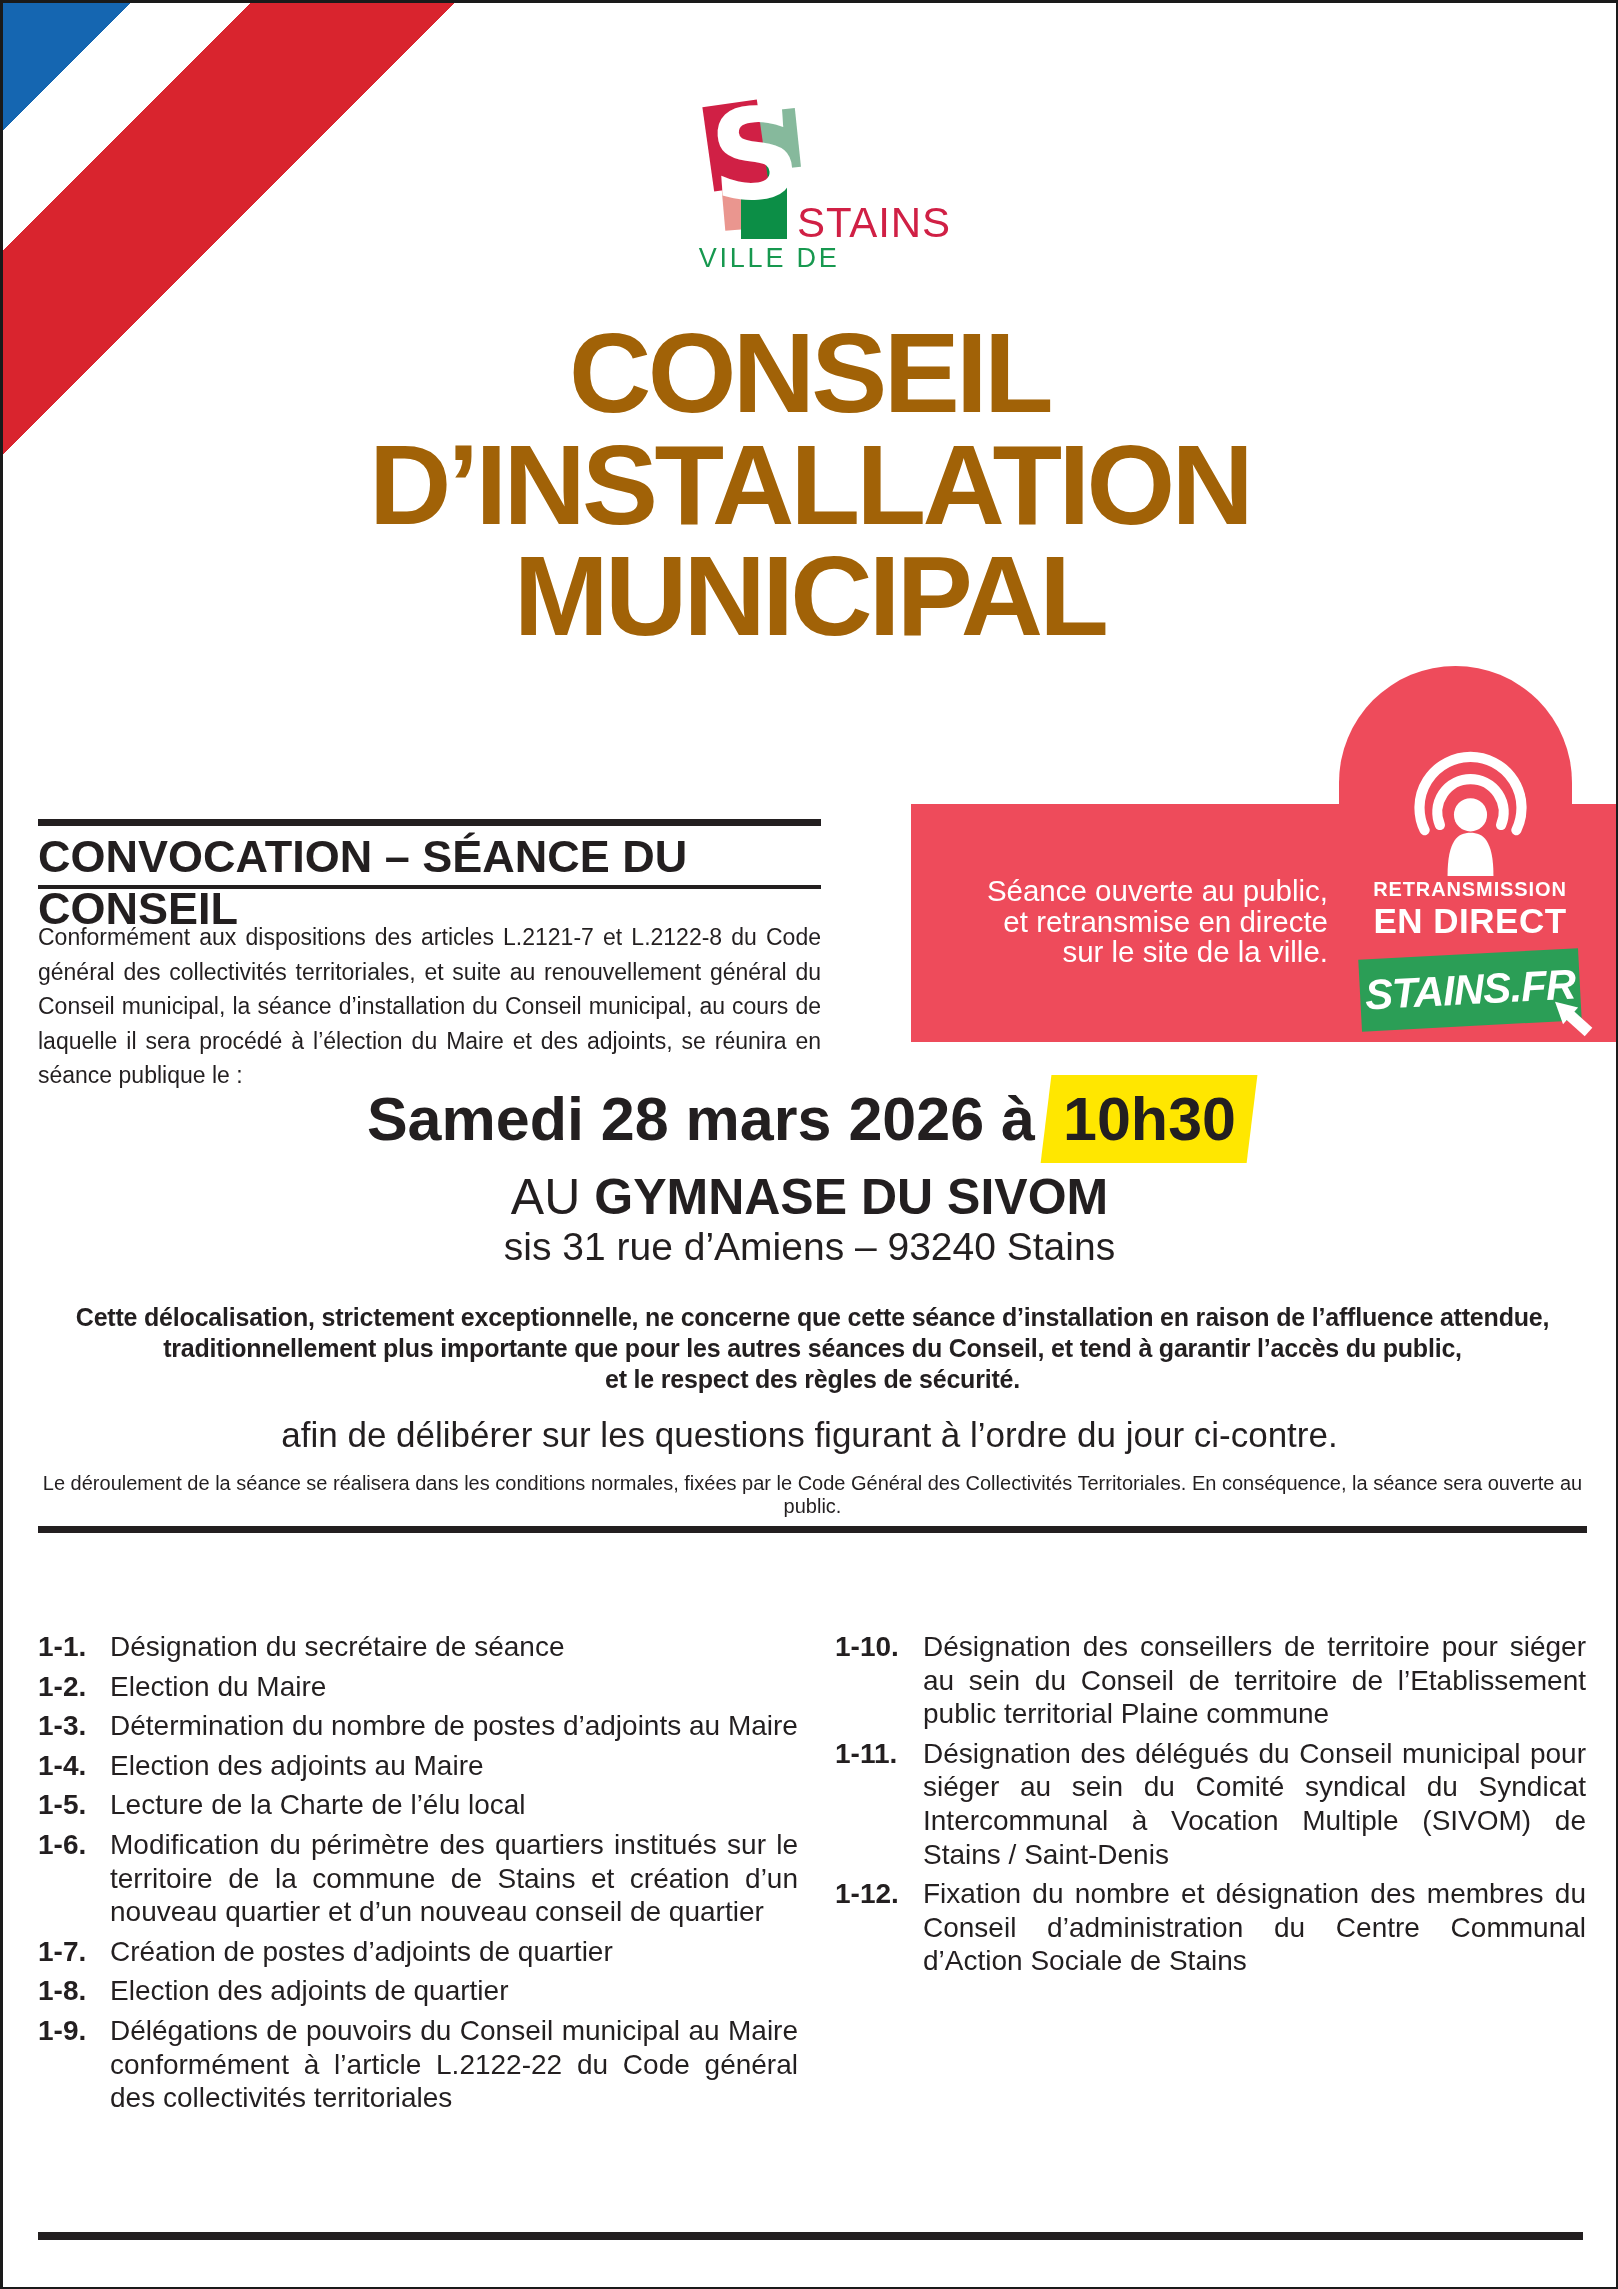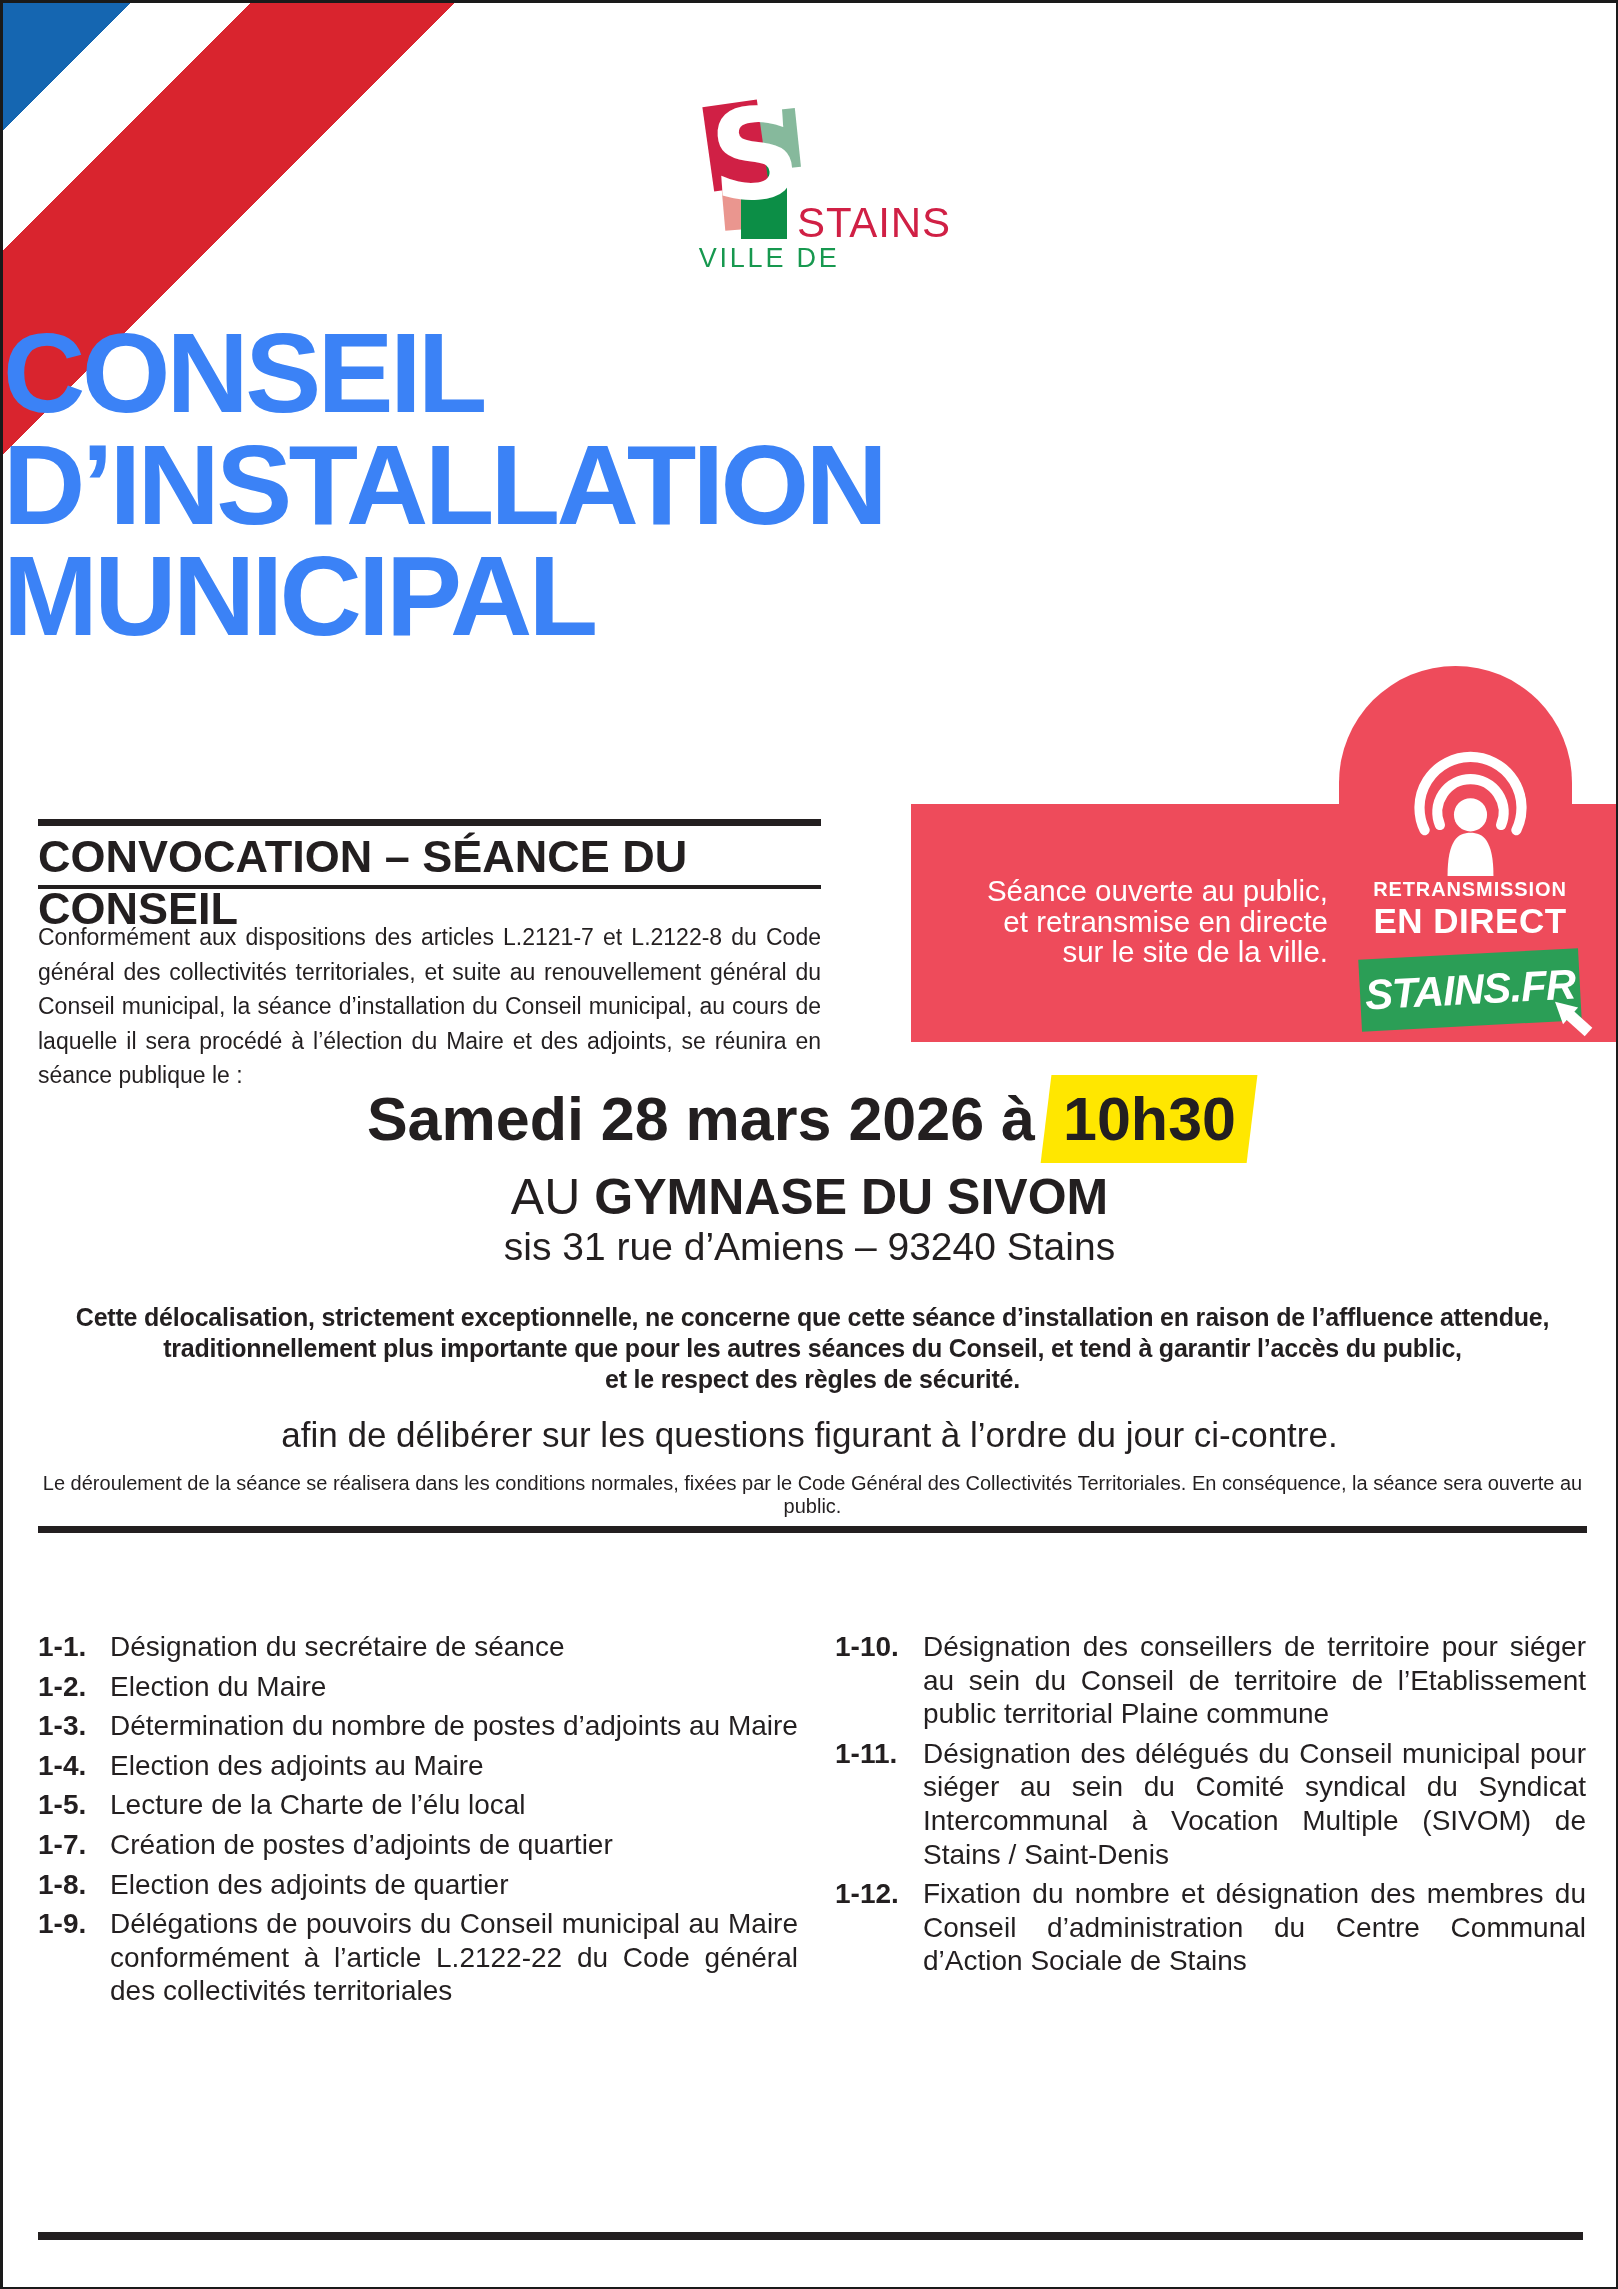--- a/index.html
+++ b/index.html
@@ -17,22 +17,22 @@
   .lg-sage{left:61px;top:11px;width:42px;height:59px;background:#86b99c;transform:rotate(-6deg);}
   .lg-salmon{left:28px;top:79px;width:22px;height:52px;background:#ea968f;transform:rotate(-5deg);}
   .lg-green{left:46px;top:61px;width:46px;height:79px;background:#0c8e46;}
   .lg-crimson{left:13px;top:3.7px;width:55px;height:85px;background:#d02045;transform:rotate(-8deg);}
   .lg-s{position:absolute;left:14.8px;top:-7.4px;font-family:"DejaVu Sans",sans-serif;
         font-size:125px;line-height:1;font-weight:700;color:#fff;transform:rotate(-4deg);}
   .lg-stains{position:absolute;left:102px;top:100px;font-size:42px;letter-spacing:0.9px;color:#d02045;}
   .lg-villede{position:absolute;left:3.7px;top:144px;font-size:27px;letter-spacing:2.8px;color:#17984f;}
 
   
-  .title{position:absolute;left:0;top:314px;width:100%;text-align:left;
-         font-weight:800;font-size:114px;line-height:.98;letter-spacing:-3.7px;color:#3b82f6;}
+  .title{position:absolute;left:0;top:314px;width:100%;text-align:center;
+         font-weight:800;font-size:114px;line-height:.98;letter-spacing:-3.7px;color:#a16207;}
 
   
   .conv-rule1{position:absolute;left:35px;top:816px;width:783px;height:6.5px;background:#231f20;}
   .conv-heading{position:absolute;left:35px;top:828px;width:783px;font-size:45px;font-weight:700;}
   .conv-rule2{position:absolute;left:35px;top:882px;width:783px;height:3.7px;background:#231f20;}
   .conv-body{position:absolute;left:35px;top:917px;width:783px;font-size:23px;line-height:1.5;text-align:justify;}
 
   
   .badge-dome{position:absolute;left:1336px;top:663px;width:233px;height:148px;background:#ee4b5b;border-radius:120px 120px 0 0;}
   .badge-rect{position:absolute;left:908px;top:801px;width:707px;height:238px;background:#ee4b5b;}
@@ -141,20 +141,21 @@
   <div class="notice-purpose">afin de délibérer sur les questions figurant à l’ordre du jour ci-contre.</div>
   <div class="notice-legal">Le déroulement de la séance se réalisera dans les conditions normales, fixées par le Code Général des Collectivités Territoriales. En conséquence, la séance sera ouverte au public.</div>
   <div class="rule3"></div>
 
   <div class="agenda-left">
     <div class="agenda-item"><span class="agenda-num">1-1.</span><span>Désignation du secrétaire de séance</span></div>
     <div class="agenda-item"><span class="agenda-num">1-2.</span><span>Election du Maire</span></div>
     <div class="agenda-item"><span class="agenda-num">1-3.</span><span>Détermination du nombre de postes d’adjoints au Maire</span></div>
     <div class="agenda-item"><span class="agenda-num">1-4.</span><span>Election des adjoints au Maire</span></div>
     <div class="agenda-item"><span class="agenda-num">1-5.</span><span>Lecture de la Charte de l’élu local</span></div>
+    <div class="agenda-item"><span class="agenda-num">1-6.</span><span>Modification du périmètre des quartiers institués sur le territoire de la commune de Stains et création d’un nouveau quartier et d’un nouveau conseil de quartier</span></div>
     <div class="agenda-item"><span class="agenda-num">1-7.</span><span>Création de postes d’adjoints de quartier</span></div>
     <div class="agenda-item"><span class="agenda-num">1-8.</span><span>Election des adjoints de quartier</span></div>
     <div class="agenda-item"><span class="agenda-num">1-9.</span><span>Délégations de pouvoirs du Conseil municipal au Maire conformément à l’article L.2122-22 du Code général des collectivités territoriales</span></div>
   </div>
   <div class="agenda-right">
     <div class="agenda-item"><span class="agenda-num">1-10.</span><span>Désignation des conseillers de territoire pour siéger au sein du Conseil de territoire de l’Etablissement public territorial Plaine commune</span></div>
     <div class="agenda-item"><span class="agenda-num">1-11.</span><span>Désignation des délégués du Conseil municipal pour siéger au sein du Comité syndical du Syndicat Intercommunal à Vocation Multiple (SIVOM) de Stains / Saint-Denis</span></div>
     <div class="agenda-item"><span class="agenda-num">1-12.</span><span>Fixation du nombre et désignation des membres du Conseil d’administration du Centre Communal d’Action Sociale de Stains</span></div>
   </div>
 

